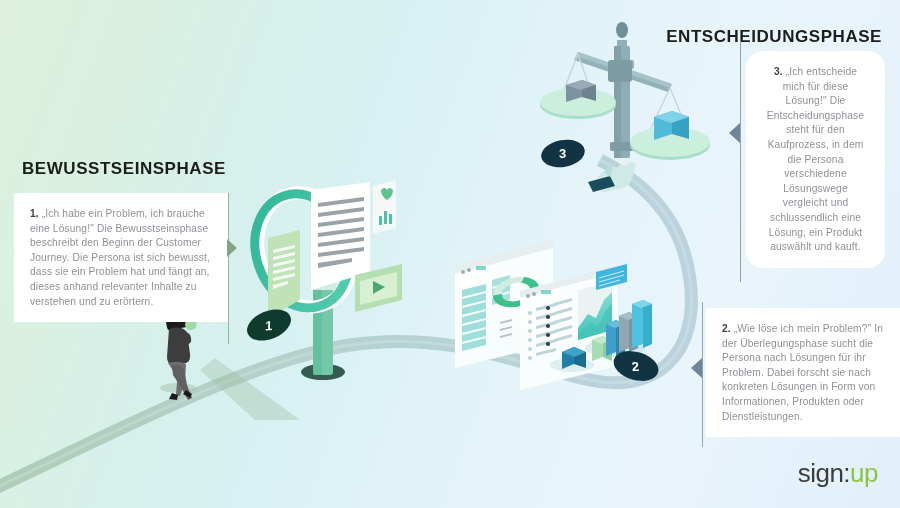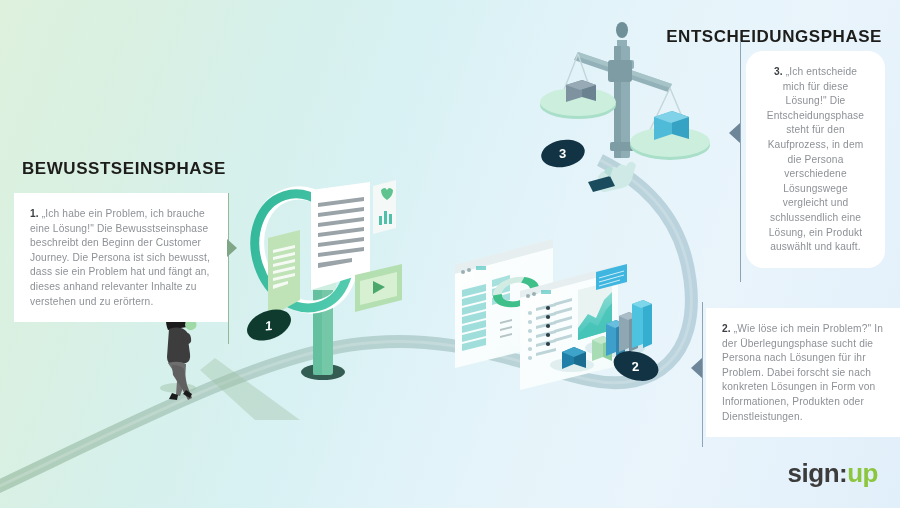--- a/index.html
+++ b/index.html
@@ -115,21 +115,21 @@
               background:#123343; transform:rotate(16deg); }
   #marker-2 span { display:block; transform:rotate(-16deg) skewX(6deg); font-size:13px;}
   #marker-3 { left:541px; top:140px; width:44px; height:27px;
               background:#123343; transform:rotate(-10deg); }
   #marker-3 span { display:block; transform:rotate(10deg); font-size:13px;}
 
   
   #logo {
     position:absolute; right:22px; bottom:22px;
     font-family:"Liberation Sans", sans-serif;
-    font-weight:bold;
+    font-weight:normal;
     font-size:26px;
     letter-spacing:-0.5px;
     line-height:1;
   }
   #logo .sign { color:#3c3c3b; }
   #logo .colon { color:#3c3c3b; }
   #logo .up { color:#8cc63e; }
 </style>
 </head>
 <body>

